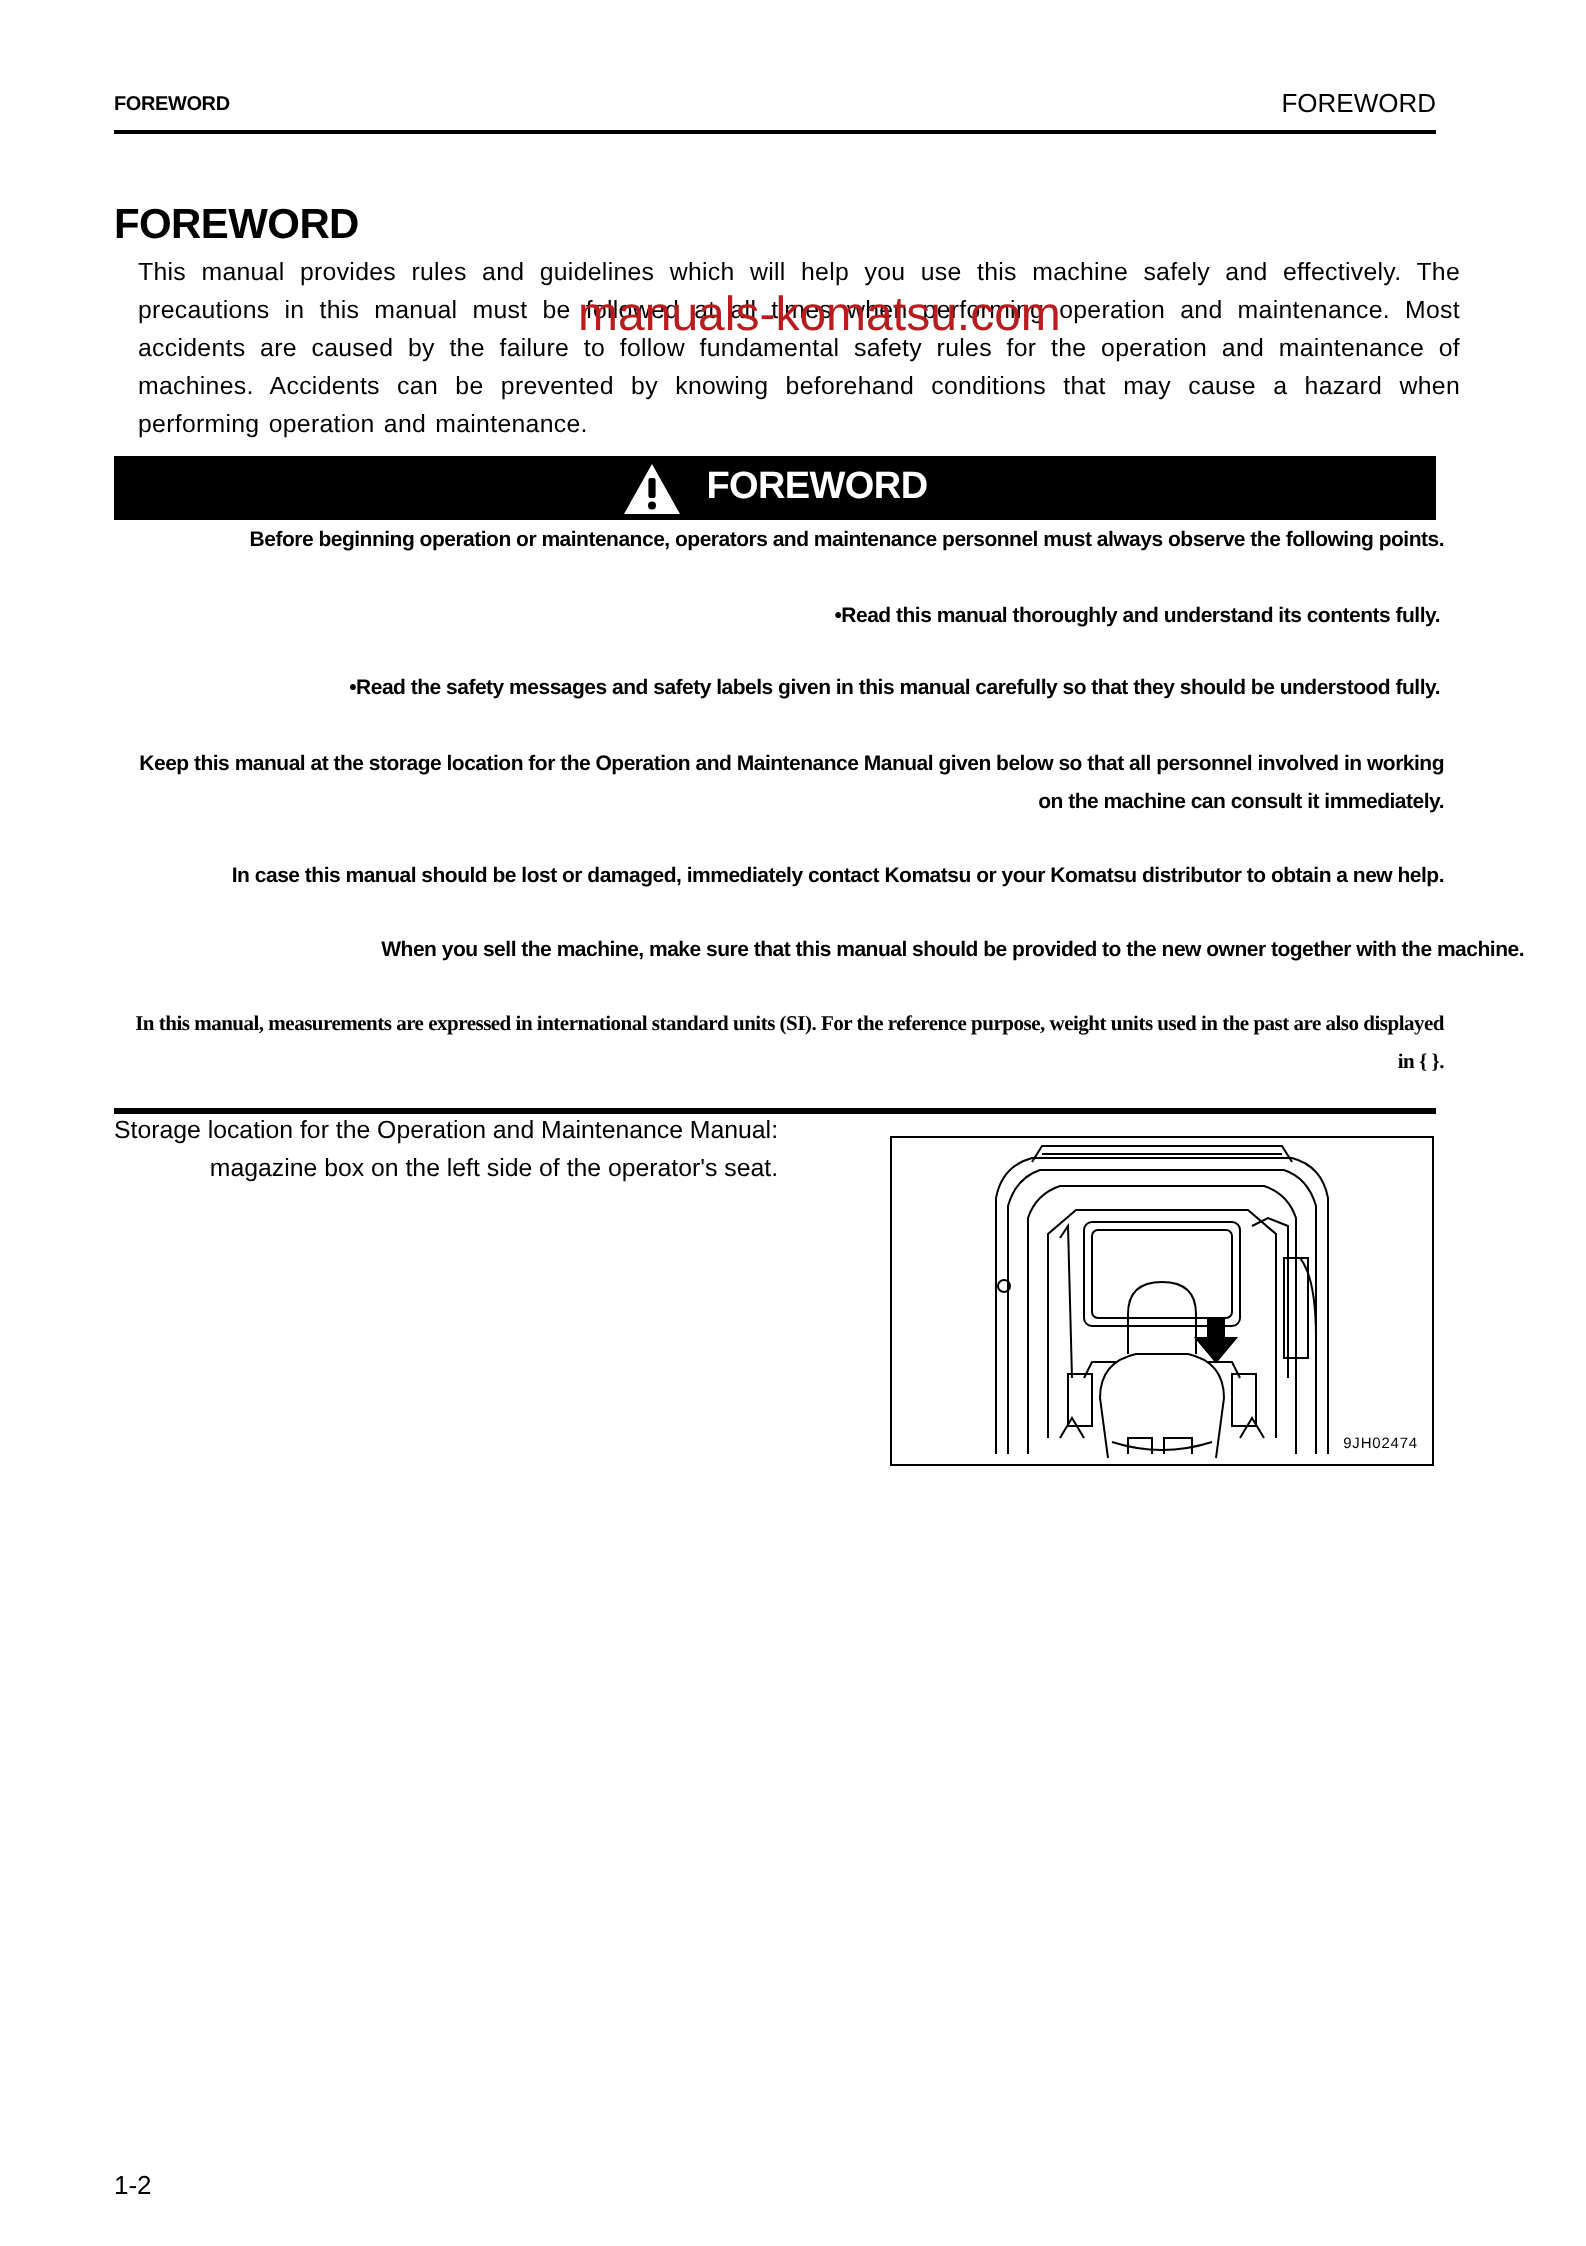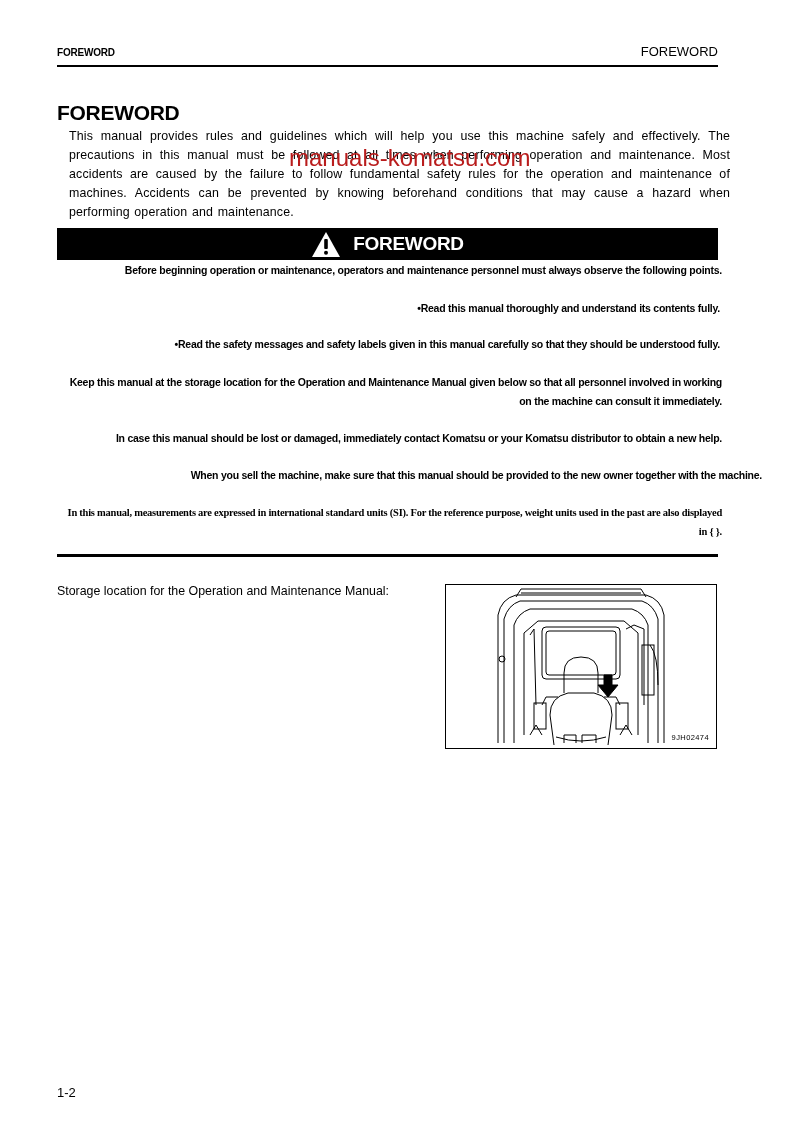--- a/index.html
+++ b/index.html
@@ -17,23 +17,23 @@
   .small { font-size: 10.5px; font-weight: bold; letter-spacing: -0.25px; line-height: 19px; }
   .p1 { left: 57px; top: 261px; width: 665px; }
   .b1 { left: 60px; top: 299px; width: 660px; }
   .b2 { left: 60px; top: 335px; width: 660px; }
   .bullet { display: inline-block; width: 13px; }
   .p2 { left: 57px; top: 373px; width: 665px; }
   .p3 { left: 57px; top: 429px; width: 665px; }
   .p4 { left: 57px; top: 466px; width: 665px; margin-left: 40px; }
   .p5 { left: 57px; top: 503px; width: 665px; font-family: Liberation Serif, serif; }
   .mid-rule { left: 57px; top: 554px; width: 661px; height: 3px; background: #000; }
-  .storage { left: 57px; top: 582px; font-size: 12.4px; line-height: 19px; }
+  .storage { left: 57px; top: 556px; font-size: 12.4px; line-height: 19px; }
   .storage .l2 { padding-left: 29px; }
-  .fig { left: 445px; top: 584px; width: 270px; height: 163px; border: 1px solid #000; }
+  .fig { left: 445px; top: 568px; width: 270px; height: 163px; border: 1px solid #000; }
   .fig svg { position: absolute; left: 0; top: 0; }
   .fig-code { position: absolute; right: 7px; bottom: 6px; font-size: 7.5px; letter-spacing: 0.4px; }
   .pageno { left: 57px; top: 1085px; font-size: 13px; }
 </style>
 </head>
 <body>
 
 <div class="abs hdr-left">FOREWORD</div>
 <div class="abs hdr-right">FOREWORD</div>
 <div class="abs hdr-rule"></div>
@@ -63,20 +63,21 @@
 
 <div class="abs small p2">Keep this manual at the storage location for the Operation and Maintenance Manual given below so that all personnel involved in working on the machine can consult it immediately.</div>
 <div class="abs small p3">In case this manual should be lost or damaged, immediately contact Komatsu or your Komatsu distributor to obtain a new help.</div>
 <div class="abs small p4">When you sell the machine, make sure that this manual should be provided to the new owner together with the machine.</div>
 <div class="abs small p5">In this manual, measurements are expressed in international standard units (SI). For the reference purpose, weight units used in the past are also displayed in { }.</div>
 
 <div class="abs mid-rule"></div>
 
 <div class="abs storage">
   <div>Storage location for the Operation and Maintenance Manual:</div>
+  <div class="l2">magazine box on the left side of the operator's seat.</div>
 </div>
 
 <div class="abs fig">
   <svg width="270" height="163" viewBox="0 0 270 163" fill="none" stroke="#000" stroke-width="1">
 
     <path d="M52,158 L52,30 Q55,14 70,10 L200,10 Q215,14 218,30 L218,158"></path>
     <path d="M58,158 L58,34 Q62,20 74,16 L196,16 Q208,20 212,34 L212,158"></path>
     <path d="M70,12 L75,4 L195,4 L200,12"></path>
     <line x1="75" y1="8" x2="195" y2="8"></line>
 

